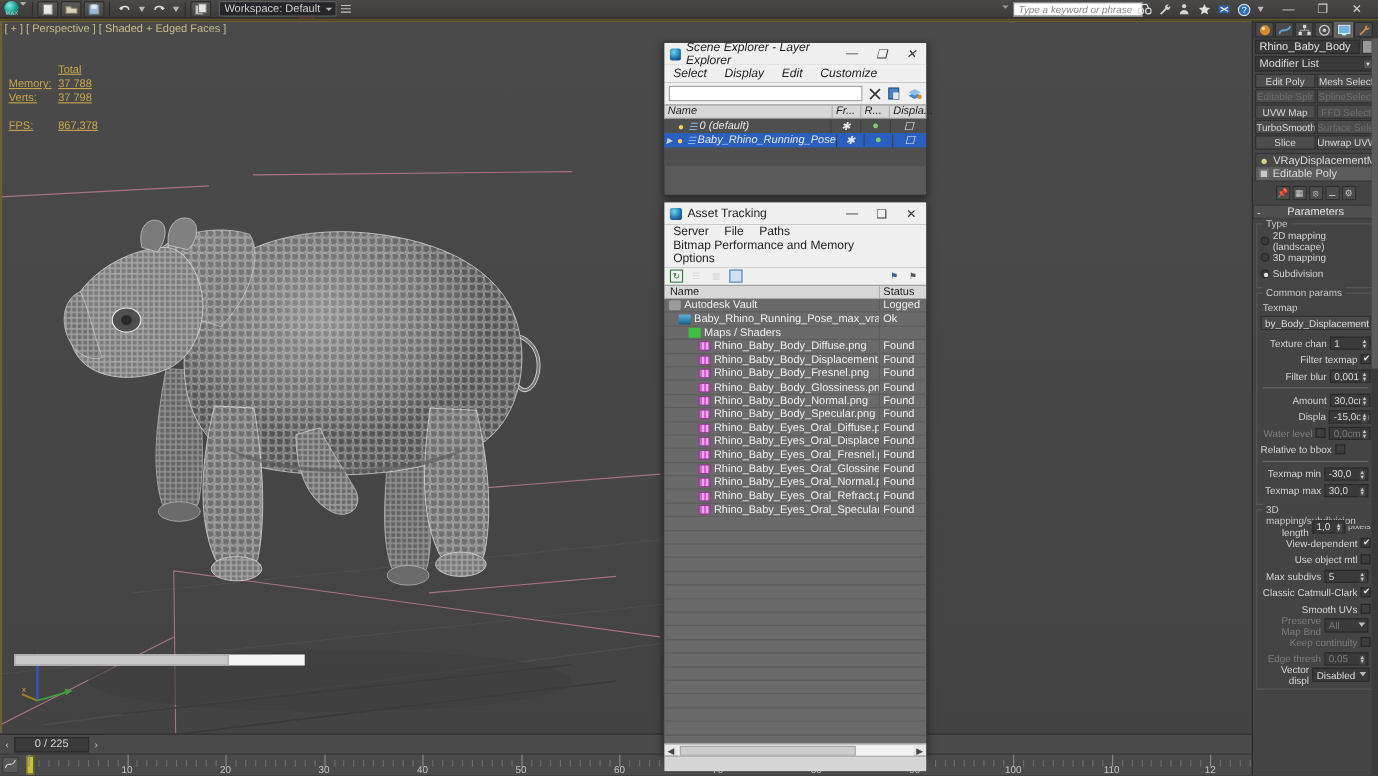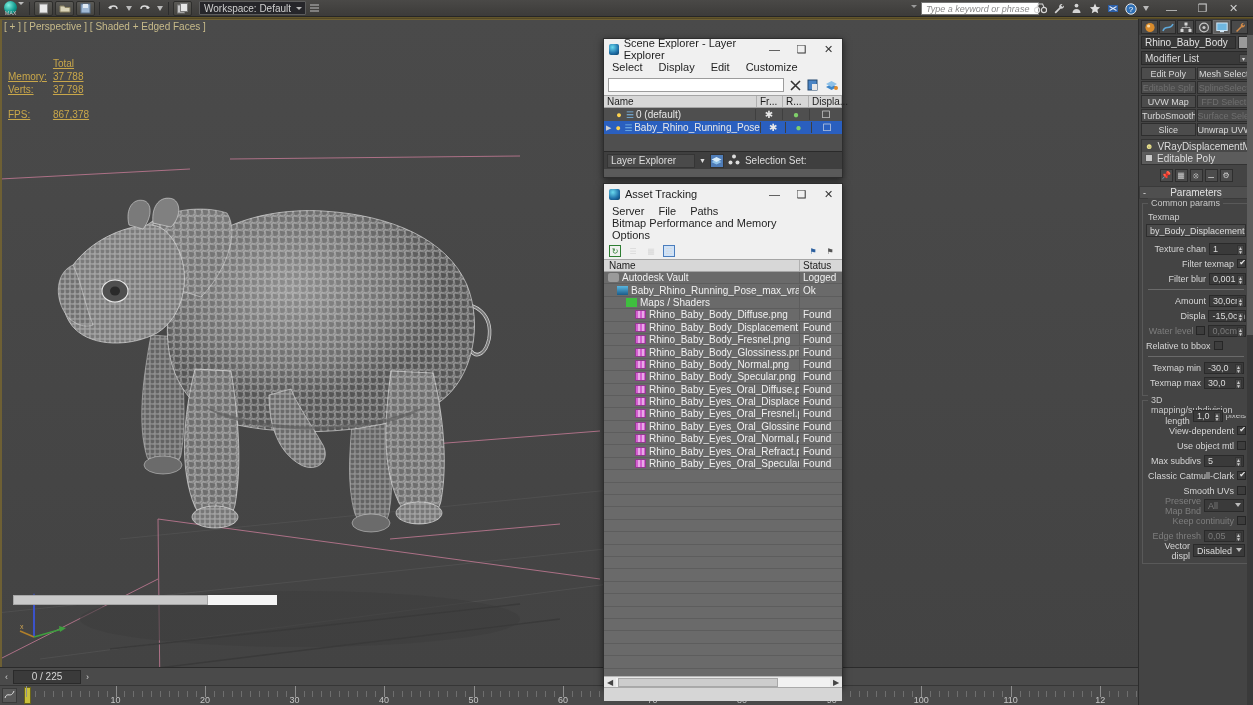--- a/index.html
+++ b/index.html
@@ -117,21 +117,21 @@
   .win-title .dot-ico {
     width:11px; height:11px; margin-right:5px; border-radius:2px;
     background: radial-gradient(circle at 35% 30%, #69d9ee, #1f6fa8 60%, #0b3f63);
   }
   .win-ctls { margin-left:auto; display:flex; }
   .win-ctls span { width:27px; height:20px; display:flex; align-items:center; justify-content:center; font-size:11px; color:#333;}
   .win-menubar { height:16px; background:#f0f0f0; display:flex; align-items:center; padding-left:8px; gap:16px; font-size:11px; color:#1f1f1f;}
   .win-menubar.multi { height:auto; flex-wrap:wrap; padding:1px 0 2px 8px; gap:0 14px; }
 
   
-  #scene-explorer { left:603px; top:38px; width:240px; height:140px; }
+  #scene-explorer { left:603px; top:38px; width:240px; height:140px;font-style:italic; }
   .se-search-row { height:20px; background:#f0f0f0; display:flex; align-items:center; padding:0 4px; gap:4px;}
   .se-search { flex:1; height:14px; background:#fff; border:1px solid #9c9c9c; }
   .se-icon { width:14px; height:14px; display:flex; align-items:center; justify-content:center; font-size:10px;}
   .se-cols { display:flex; height:13px; background:#d7d7d7; border-top:1px solid #a5a5a5; border-bottom:1px solid #a5a5a5;
     color:#1c1c1c; font-size:10px; }
   .se-cols div { border-right:1px solid #b0b0b0; padding-left:3px; display:flex; align-items:center;}
   .se-body { background:#4f4f4f; height:43px; }
   .se-row { display:flex; height:13px; align-items:center; font-size:10px; color:#e8e8e8; }
   .se-row.sel { background:#2a5fbf; }
   .se-row .exp { width:10px; text-align:center; font-size:7px; color:#cfcfcf;}
@@ -751,38 +751,20 @@
       <div class="se-row sel">
         <span class="exp">▶</span>
         <span class="bulb">●</span>
         <span class="layerico">☰</span>
         <span class="nm">Baby_Rhino_Running_Pose</span>
         <span class="cell">✱</span>
         <span class="cell" style="color:#7fd06a">●</span>
         <span class="cell" style="width:33px">☐</span>
       </div>
     </div>
-    <div class="se-footer">
-      <div class="combo">Layer Explorer</div>
-      <span style="font-size:7px">▼</span>
-      <div class="sq">
-        <svg width="11" height="10" viewBox="0 0 11 10">
-            <path d="M0.5 6l5-2.5L10.5 6 5.5 8.5z" fill="#8ec1e8"></path>
-            <path d="M0.5 3.5l5-2.5 5 2.5-5 2.5z" fill="#d8ecfa"></path>
-          </svg>
-      </div>
-      <div style="width:13px">
-        <svg width="12" height="11" viewBox="0 0 12 11">
-            <circle cx="6" cy="2.5" r="2" fill="#ddd"></circle>
-            <circle cx="2.5" cy="8.5" r="2" fill="#ddd"></circle>
-            <circle cx="9.5" cy="8.5" r="2" fill="#ddd"></circle>
-          </svg>
-      </div>
-      <span>Selection Set:</span>
-    </div>
   </div>
 
   <div class="win" id="asset-tracking">
     <div class="win-title">
       <span class="dot-ico"></span>
       <span>Asset Tracking</span>
       <span class="win-ctls">
         <span>—</span>
         <span>❑</span>
         <span>✕</span>
@@ -1159,20 +1141,35 @@
       <div class="sb">⚊</div>
       <div class="sb">⚙</div>
     </div>
 
     <div class="roll">
       <div class="roll-hdr">
         <span class="minus">-</span>
         <span>Parameters</span>
       </div>
 
+      <div class="grp">
+        <span class="gl">Type</span>
+        <div class="prow">
+          <span class="radio"></span>
+          <span>2D mapping (landscape)</span>
+        </div>
+        <div class="prow">
+          <span class="radio"></span>
+          <span>3D mapping</span>
+        </div>
+        <div class="prow">
+          <span class="radio on"></span>
+          <span>Subdivision</span>
+        </div>
+      </div>
 
       <div class="grp">
         <span class="gl">Common params</span>
         <div class="txtmaplbl">Texmap</div>
         <div class="txtmapbtn">by_Body_Displacement.png)</div>
 
         <div class="prow" style="margin-top:5px">
           <span class="lb" style="width:62px">Texture chan</span>
           <span class="spin" style="width:38px">1<span class="arrows">▲<br>▼</span></span>
         </div>

